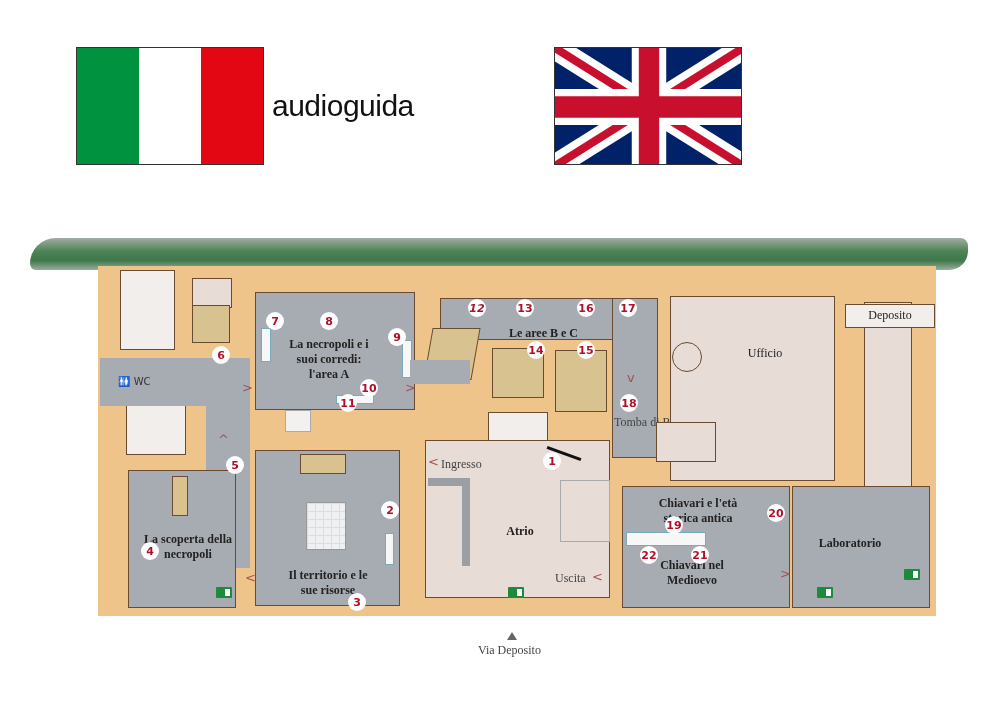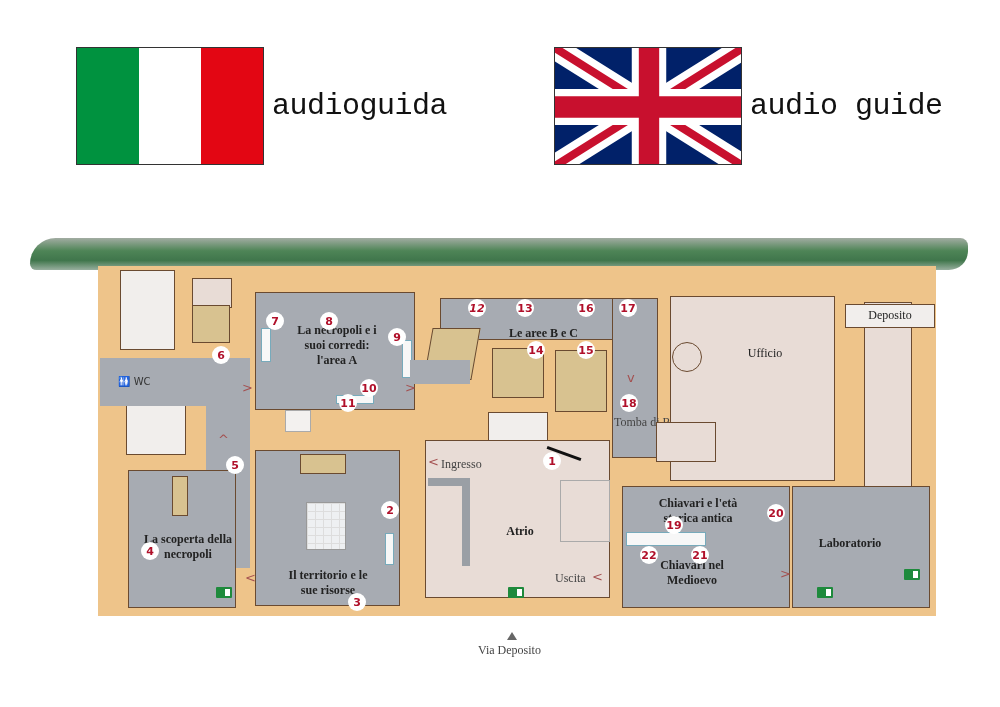--- a/index.html
+++ b/index.html
@@ -4,21 +4,21 @@
 <style>
   * { box-sizing: border-box; margin: 0; padding: 0; }
   html, body { width: 1000px; height: 707px; background: #ffffff; overflow: hidden; }
   body { position: relative; font-family: "DejaVu Sans", sans-serif; }
 
   
   .lang { position: absolute; display: flex; align-items: center; cursor: pointer; }
   .flag { width: 188px; height: 118px; border: 1px solid #333; position: relative; overflow: hidden; }
   .flag-it { display: flex; }
   .flag-it span { flex: 1; height: 100%; }
-  .lang-label { font-family: Liberation Mono, monospace; font-size: 30px; color: #111; margin-left: 8px; letter-spacing: -0.5px; }
+  .lang-label { font-family: Liberation Sans, sans-serif; font-size: 30px; color: #111; margin-left: 8px; letter-spacing: -0.5px; }
 
   
   .map { position: absolute; left: 0; top: 230px; width: 1000px; height: 440px; }
   .garden { position: absolute; left: 30px; top: 8px; width: 938px; height: 32px;
             background: linear-gradient(180deg, #9aa59a 0%, #3f7a48 40%, #2f6a3c 70%, #8fa896 100%);
             border-radius: 40px 12px 30px 10px; opacity: 0.92; }
   .building { position: absolute; left: 98px; top: 36px; width: 838px; height: 350px; background: #eec48a; }
   .room { position: absolute; border: 1.5px solid #6a4a30; }
   .gray { background: #a7abb2; }
   .pink { background: #e8dcd6; }
@@ -54,38 +54,37 @@
 <div class="lang" style="left:554px; top:47px;">
   <div class="flag">
     <svg width="188" height="118" viewBox="0 0 60 36" preserveAspectRatio="none">
       <rect width="60" height="36" fill="#012169"></rect>
       <path d="M0,0 L60,36 M60,0 L0,36" stroke="#fff" stroke-width="7"></path>
       <path d="M0,0 L60,36 M60,0 L0,36" stroke="#c8102e" stroke-width="2.5"></path>
       <path d="M30,0 V36 M0,18 H60" stroke="#fff" stroke-width="11"></path>
       <path d="M30,0 V36 M0,18 H60" stroke="#c8102e" stroke-width="6.5"></path>
     </svg>
   </div>
-  <span class="lang-label">audio guide</span>
 </div>
 
 <div class="map">
   <div class="garden"></div>
   <div class="building"></div>
 
   <div class="room white" style="left:120px; top:40px; width:55px; height:80px;"></div>
   <div class="room white" style="left:126px; top:175px; width:60px; height:50px;"></div>
   <div class="room pink" style="left:192px; top:48px; width:40px; height:30px;"></div>
   <div class="room sand" style="left:192px; top:75px; width:38px; height:38px;"></div>
 
   <div class="room gray" style="left:100px; top:128px; width:150px; height:48px; border:none;"></div>
   <span class="wc" style="left:118px; top:146px;">🚻 <span>WC</span></span>
   <div class="room gray" style="left:206px; top:128px; width:44px; height:210px; border:none;"></div>
 
   <div class="room gray" style="left:255px; top:62px; width:160px; height:118px;"></div>
-  <div class="room-label bold" style="left:284px; top:93px; width:90px;margin-left:8px;">La necropoli e i suoi corredi: l'area A</div>
+  <div class="room-label bold" style="left:284px; top:107px; width:90px;">La necropoli e i suoi corredi: l'area A</div>
   <div class="showcase" style="left:261px; top:98px; width:10px; height:34px;"></div>
   <div class="showcase" style="left:402px; top:110px; width:10px; height:38px;"></div>
   <div class="showcase" style="left:336px; top:165px; width:38px; height:9px;"></div>
   <div class="window" style="left:285px; top:180px; width:26px; height:22px;"></div>
 
   <div class="room gray" style="left:440px; top:68px; width:218px; height:42px;"></div>
   <div class="room gray" style="left:612px; top:68px; width:46px; height:160px;"></div>
   <div class="room-label bold" style="left:488px; top:96px; width:90px;text-align:right;">Le aree B e C</div>
   <div class="room sand" style="left:492px; top:118px; width:52px; height:50px;"></div>
   <div class="room sand" style="left:555px; top:120px; width:52px; height:62px;"></div>

